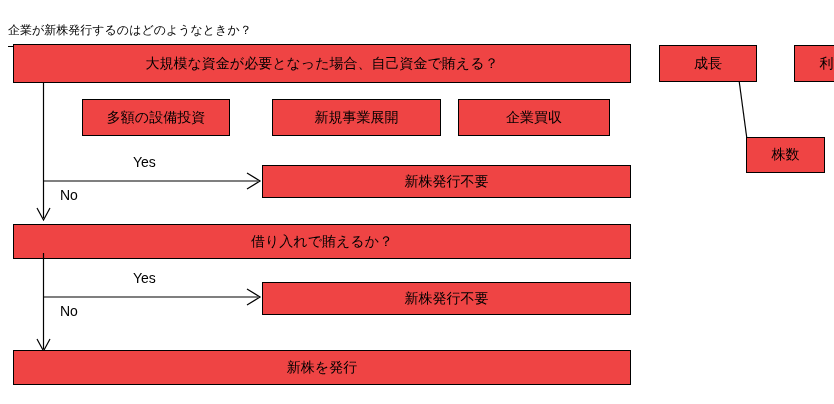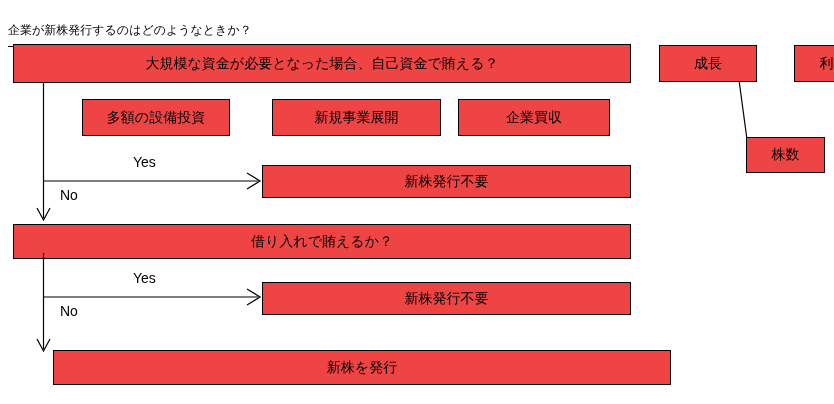--- a/index.html
+++ b/index.html
@@ -96,21 +96,21 @@
     <line x1="3.5" y1="11" x2="218" y2="11" stroke="#000000" stroke-width="1.2"></line>
     <polyline points="207,3 220,11 207,19" fill="none" stroke="#000000" stroke-width="1.2"></polyline>
   </svg>
 
   <div class="abs lbl" style="left:133px; top:271px;">Yes</div>
 
   <div class="abs lbl" style="left:60px; top:304px;">No</div>
 
   <div class="abs box" style="left:262px; top:282px; width:369px; height:33px;">新株発行不要</div>
 
-  <div class="abs box" style="left:13px; top:350px; width:618px; height:35px;margin-left:40px;">新株を発行</div>
+  <div class="abs box" style="left:13px; top:350px; width:618px; height:35px;">新株を発行</div>
 
   <svg class="abs side-svg" style="left:650px; top:35px; width:184px; height:150px;" width="184" height="150" viewBox="0 0 184 150">
 
     <line x1="87" y1="28.5" x2="96" y2="28.5" stroke="#000000" stroke-width="1.2"></line>
 
     <line x1="87" y1="30" x2="98" y2="112" stroke="#000000" stroke-width="1.2"></line>
   </svg>
 
   <div class="abs box" style="left:659px; top:45px; width:98px; height:37px;">成長</div>
 

